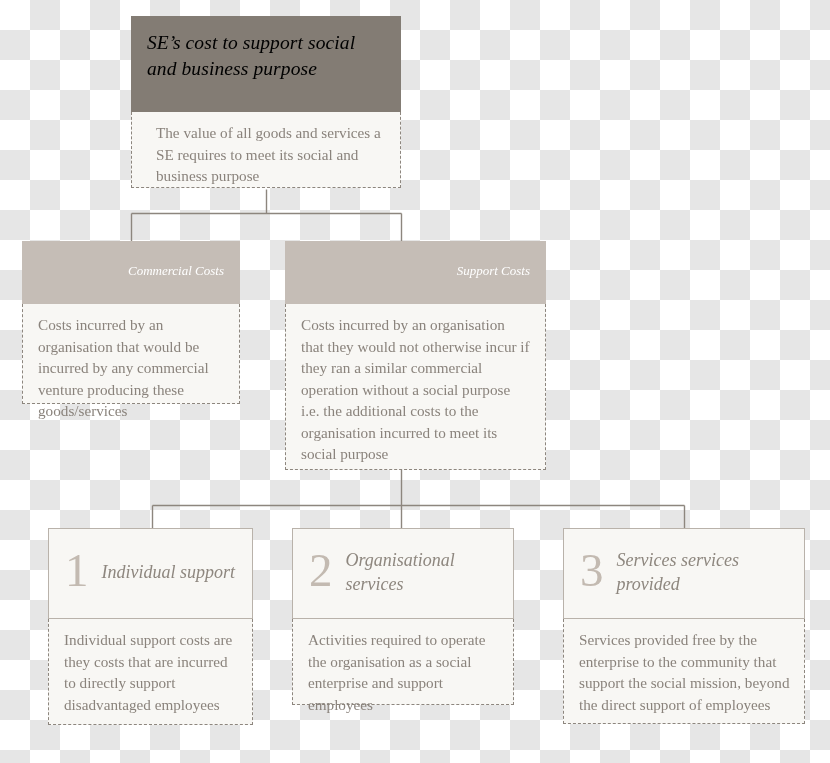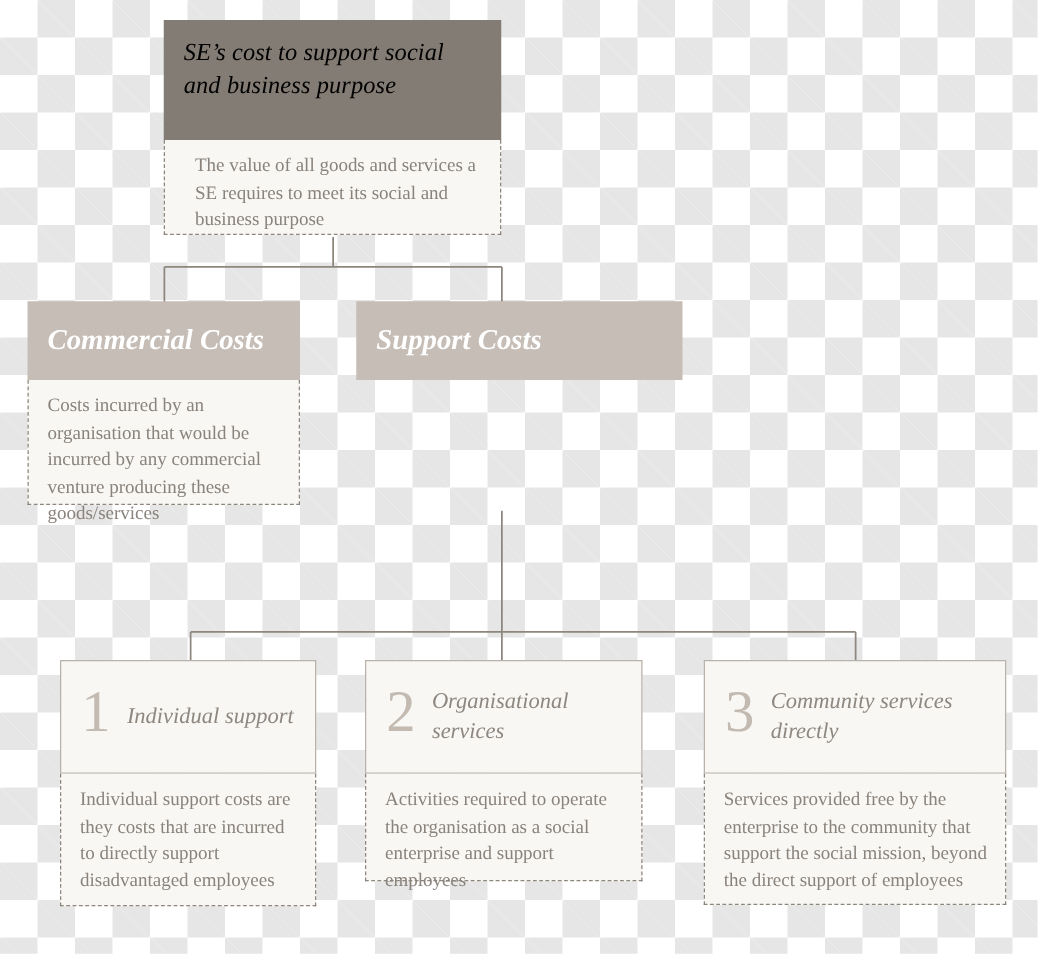--- a/index.html
+++ b/index.html
@@ -64,25 +64,24 @@
     color: #000000;
     font-style: italic;
     font-size: 19.5px;
     line-height: 1.32;
     letter-spacing: .1px;
   }
 
   .title-mid {
     color: #ffffff;
     font-style: italic;
-    font-size: 23px;
+    font-size: 13px;
     line-height: 1.3;
-    text-align: left;
+    text-align: right;
     width: 100%;
-    font-weight: bold;
   }
 
   .numeral {
     color: #c3bab1;
     font-size: 47px;
     line-height: 1;
     font-style: normal;
     margin-right: 13px;
     margin-top: -4px;
     flex: 0 0 auto;
@@ -154,20 +153,21 @@
     <div class="node-header header-mid">
       <div class="title-mid">Commercial Costs</div>
     </div>
     <div class="node-body">Costs incurred by an organisation that would be incurred by any commercial venture producing these goods/services</div>
   </div>
 
   <div class="node" id="support">
     <div class="node-header header-mid">
       <div class="title-mid">Support Costs</div>
     </div>
+    <div class="node-body">Costs incurred by an organisation that they would not otherwise incur if they ran a similar commercial operation without a social purpose i.e. the additional costs to the organisation incurred to meet its social purpose</div>
   </div>
 
   <div class="node" id="c1">
     <div class="node-header header-light">
       <div class="numeral">1</div>
       <div class="title-light">Individual support</div>
     </div>
     <div class="node-body">Individual support costs are they costs that are incurred to directly support disadvantaged employees</div>
   </div>
 
@@ -175,18 +175,18 @@
     <div class="node-header header-light">
       <div class="numeral">2</div>
       <div class="title-light">Organisational services</div>
     </div>
     <div class="node-body">Activities required to operate the organisation as a social enterprise and support employees</div>
   </div>
 
   <div class="node" id="c3">
     <div class="node-header header-light">
       <div class="numeral">3</div>
-      <div class="title-light">Community services directly</div>
+      <div class="title-light">Services services provided</div>
     </div>
     <div class="node-body">Services provided free by the enterprise to the community that support the social mission, beyond the direct support of employees</div>
   </div>
 
 </div>
 
 </body></html>

